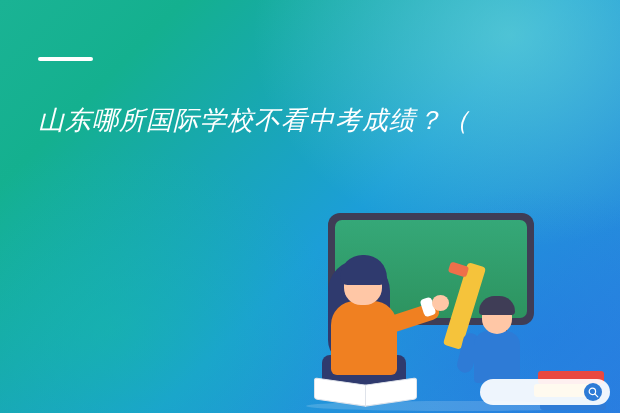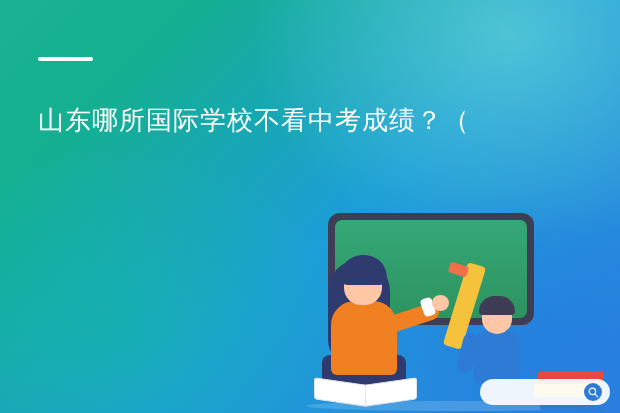--- a/index.html
+++ b/index.html
@@ -59,20 +59,21 @@
     position: absolute;
     left: 38px;
     top: 100px;
     width: 560px;
     color: #ffffff;
     font-size: 26px;
     line-height: 40px;
     letter-spacing: 1px;
     font-weight: normal;
     white-space: nowrap;
+    font-style: italic;
   }
   
   .illus {
     position: absolute;
     left: 300px;
     top: 205px;
     width: 320px;
     height: 208px;
   }
   .board {

